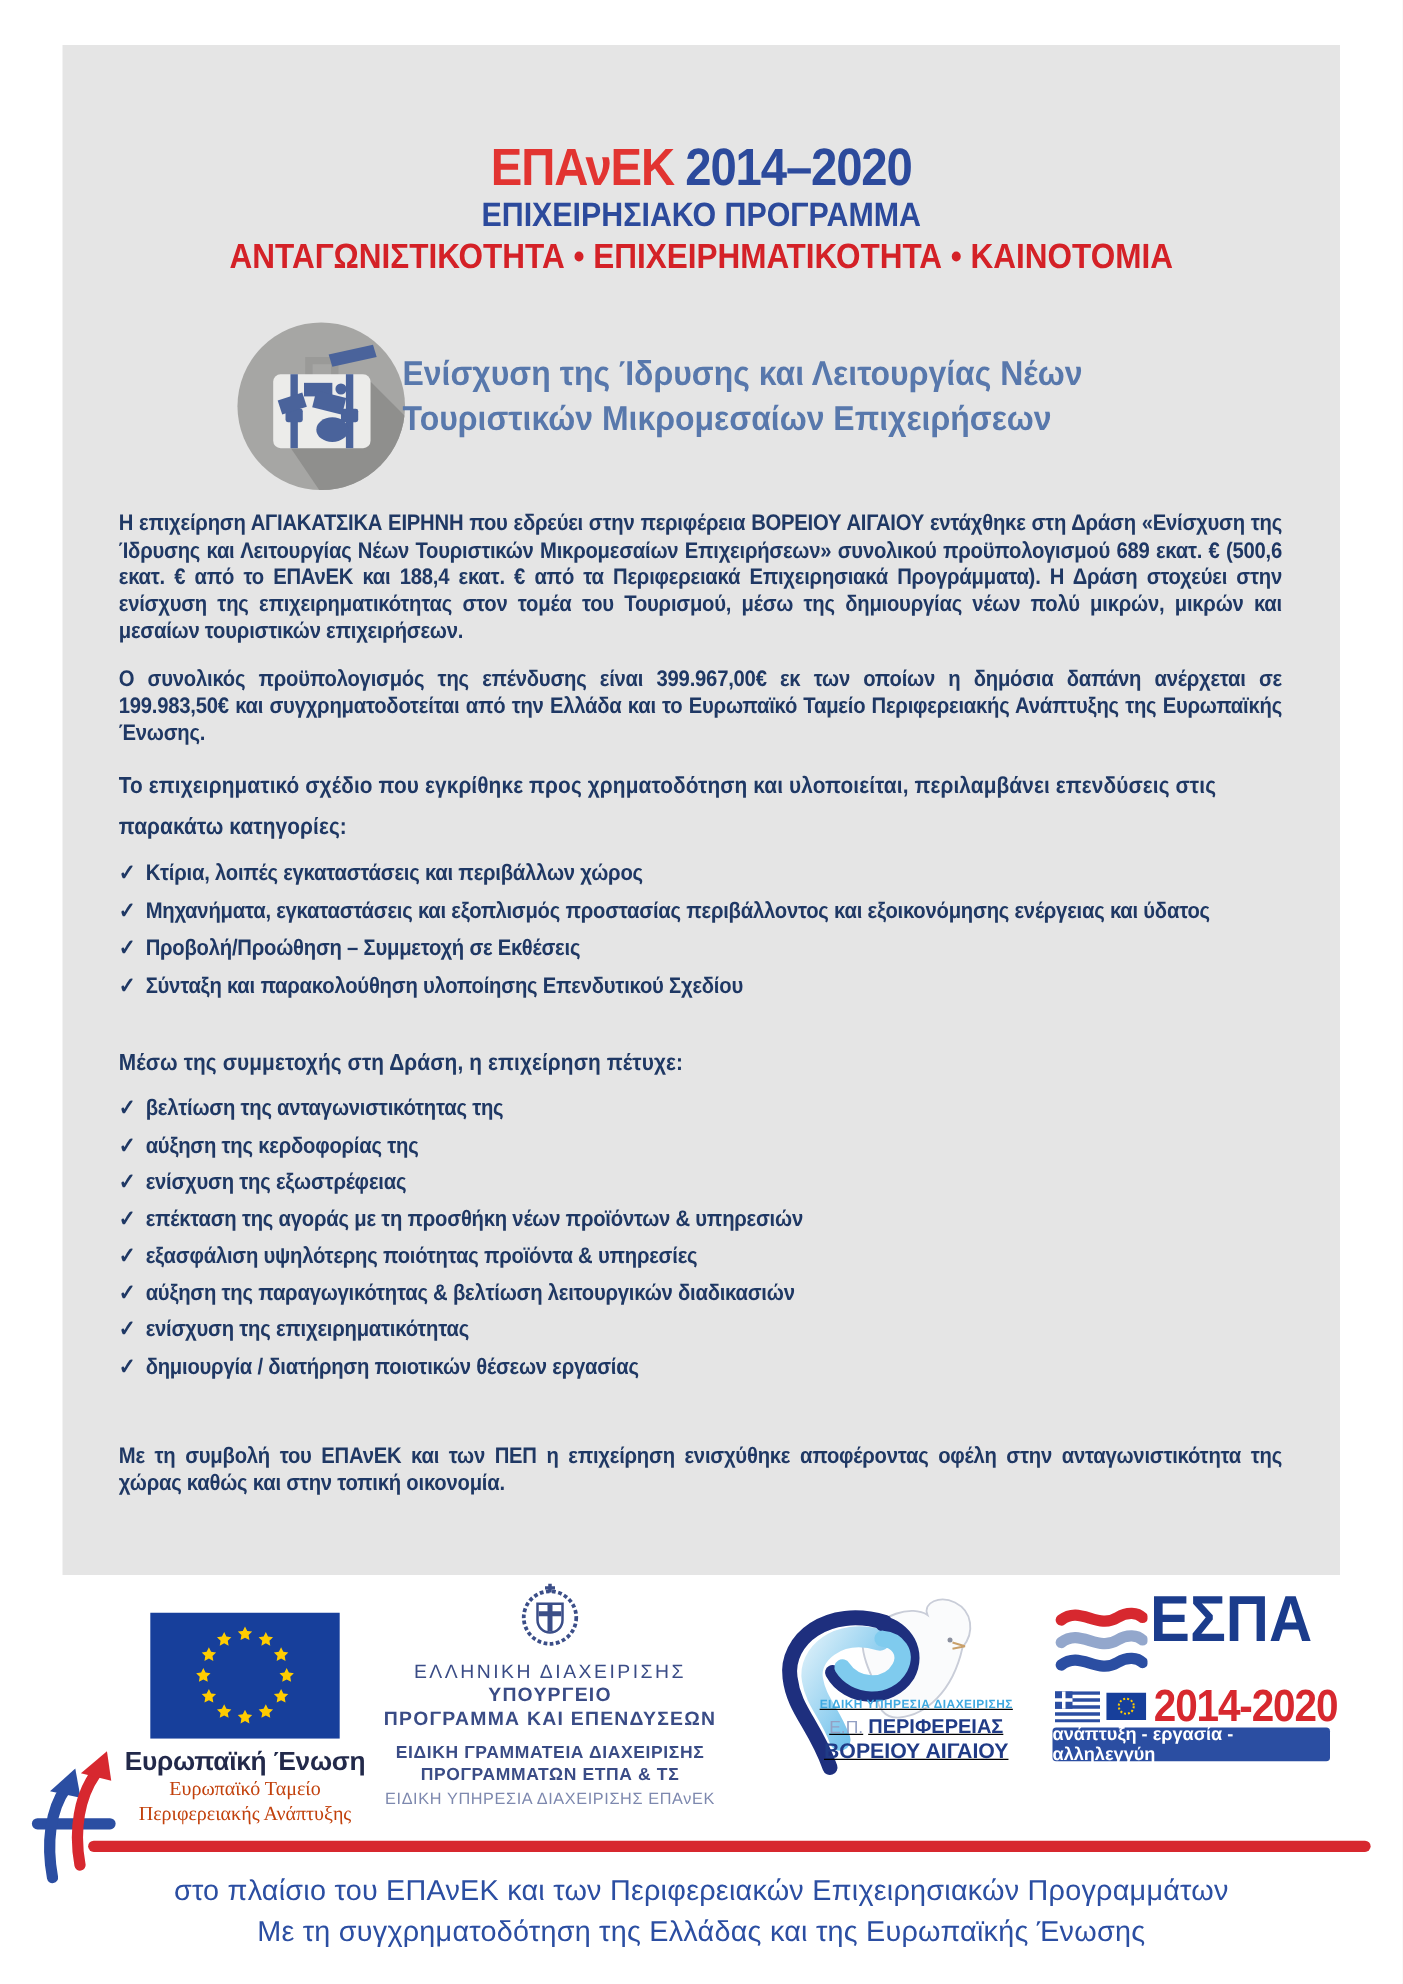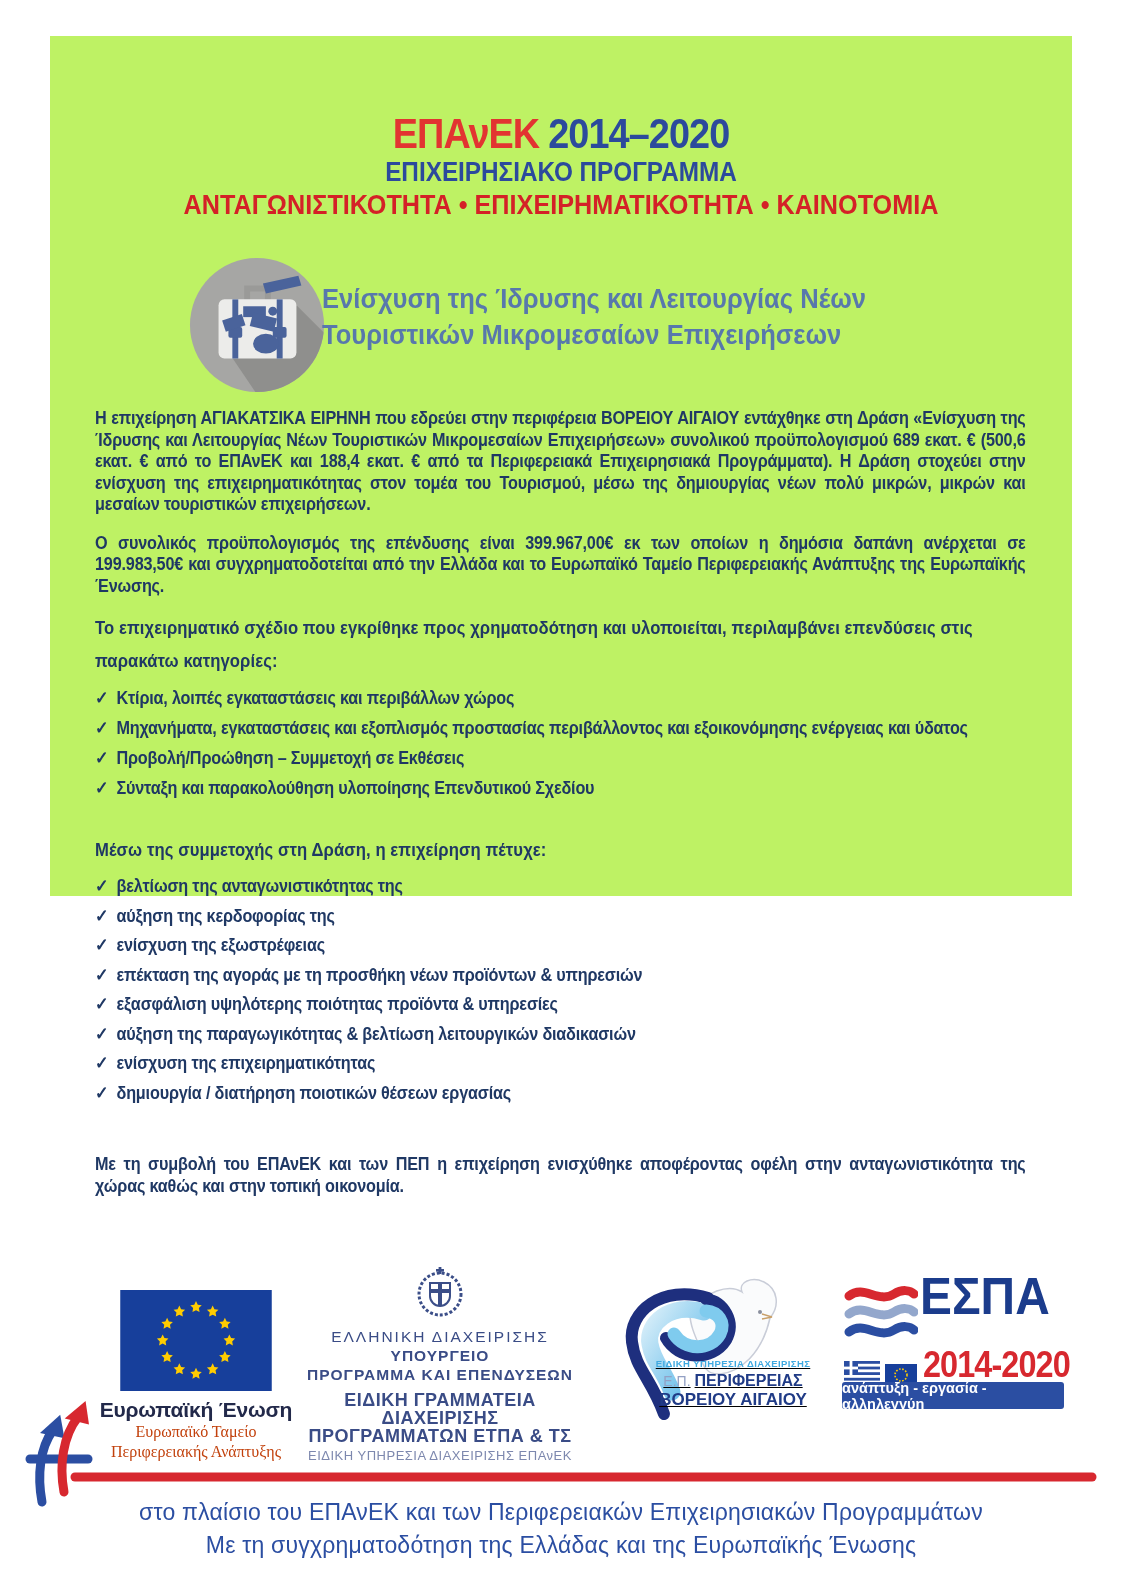--- a/index.html
+++ b/index.html
@@ -1,18 +1,18 @@
 <!DOCTYPE html>
 <html><head>
 <meta charset="utf-8">
 <style>
   html,body{margin:0;padding:0;background:#fff;}
   .page{position:relative;width:1122px;height:1587px;background:#ffffff;
         font-family:"Liberation Sans",sans-serif;overflow:hidden;}
-  .content-box{position:absolute;left:50px;top:36px;width:1022px;height:860px;background:#bef264;}
+  .content-box{position:absolute;left:50px;top:36px;width:1022px;height:1224px;background:#e5e5e5;}
 
   
   .hdr{position:absolute;left:0;top:76px;width:100%;text-align:center;
        transform:scaleX(.9);transform-origin:50% 0;}
   .hdr-line1{font-size:42px;font-weight:700;letter-spacing:-1px;line-height:44px;}
   .hdr-line1 .red{color:#E23431;}
   .hdr-line1 .blue{color:#2C4A9C;margin-left:10px;font-weight:700;}
   .hdr-line2{font-size:27px;font-weight:700;color:#2C4A9C;line-height:32px;letter-spacing:0;}
   .hdr-line3{font-size:28px;font-weight:700;color:#D42127;line-height:34px;letter-spacing:0;}
 
@@ -40,36 +40,36 @@
 
   
   .eu-block{position:absolute;left:80px;top:1290px;width:232px;text-align:center;}
   .eu-flag{display:block;margin:0 auto;}
   .eu-t1{margin-top:7px;font-size:21px;font-weight:700;color:#22294A;letter-spacing:-.2px;}
   .eu-t2{font-size:16px;color:#c2410c;line-height:20px;font-family:Liberation Serif, serif;}
 
   .min-block{position:absolute;left:290px;top:1266px;width:300px;text-align:center;color:#3A4C86;}
   .min-l1{margin-top:4px;font-size:15.5px;letter-spacing:2px;}
   .min-l2{font-size:15.5px;font-weight:700;letter-spacing:1px;line-height:19px;}
-  .min-l4{margin-top:7px;font-size:18px;font-weight:700;letter-spacing:.5px;line-height:18px;}
+  .min-l4{margin-top:7px;font-size:14px;font-weight:700;letter-spacing:.5px;line-height:18px;}
   .min-l6{margin-top:3px;font-size:13px;color:#7D88AE;letter-spacing:.5px;}
 
   .reg-block{position:absolute;left:612px;top:1262px;width:200px;height:205px;}
   .reg-svg{position:absolute;left:0;top:14px;}
   .reg-text{position:absolute;left:42px;top:96px;width:158px;text-align:center;text-decoration:underline;}
   .reg-t1{font-size:9.5px;font-weight:700;color:#3FA9E0;letter-spacing:.4px;}
   .reg-t2{margin-top:3px;font-size:16px;font-weight:700;color:#203B86;line-height:18px;}
   .reg-t2 .ep{color:#93A0C4;font-weight:400;font-size:14px;margin-right:4px;}
   .reg-t3{font-size:17px;font-weight:700;color:#203B86;line-height:19px;}
 
   .espa-block{position:absolute;left:842px;top:1278px;width:222px;height:136px;}
   .espa-name{position:absolute;left:78px;top:-12px;font-size:52px;font-weight:700;color:#1B3C8C;
        transform:scaleX(.92);transform-origin:0 0;letter-spacing:0;}
   .espa-waves{position:absolute;left:2px;top:4px;}
-  .espa-flagrow{position:absolute;left:2px;top:66px;display:flex;align-items:flex-end;}
+  .espa-flagrow{position:absolute;left:2px;top:66px;display:flex;align-items:center;}
   .espa-period{font-size:36px;font-weight:700;color:#D7282F;margin-left:6px;letter-spacing:-1px;
        transform:scaleX(.9);transform-origin:0 50%;white-space:nowrap;}
   .espa-bar{position:absolute;left:0;top:104px;width:222px;height:27px;background:#2B4EA2;
        border-radius:3px;color:#fff;font-size:14.5px;font-weight:700;
        display:flex;align-items:center;justify-content:center;letter-spacing:0;}
 
   .foot-deco{position:absolute;left:0;top:1380px;pointer-events:none;}
 
   .cofin{position:absolute;left:0;top:1496px;width:100%;text-align:center;color:#2B4EA2;
        font-size:23px;line-height:33px;font-weight:400;letter-spacing:.2px;}

